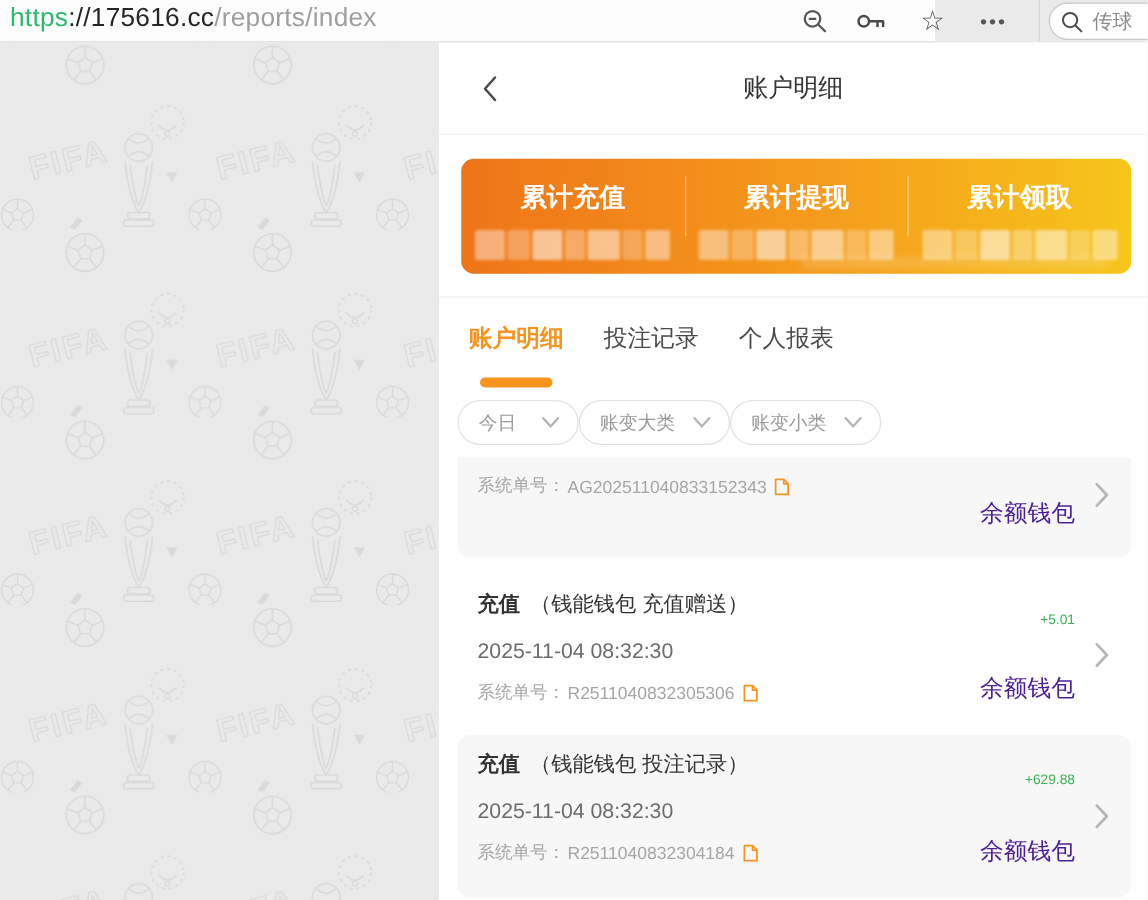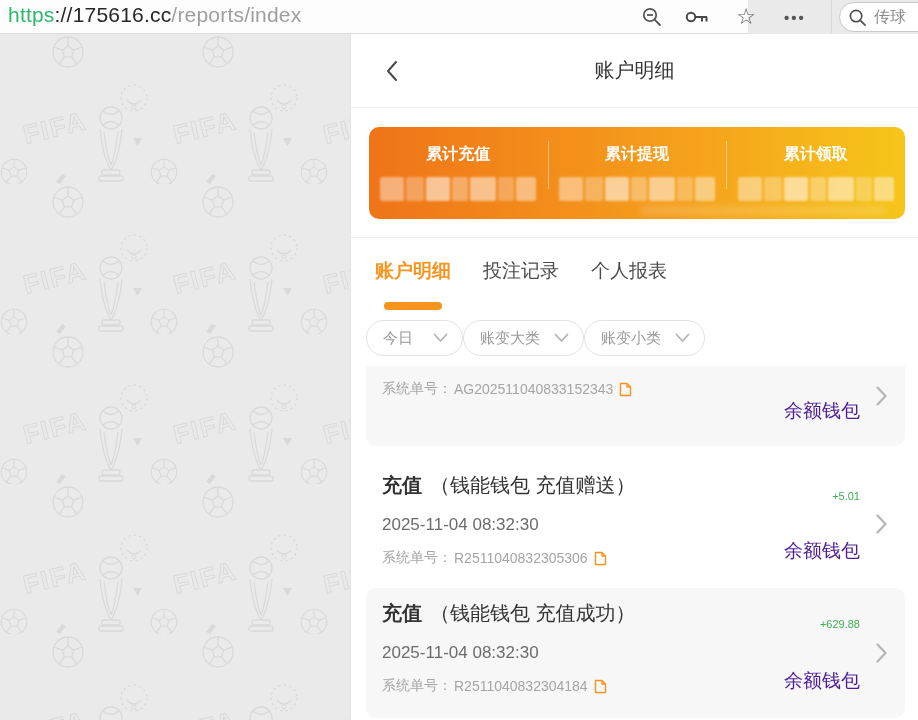--- a/index.html
+++ b/index.html
@@ -68,21 +68,21 @@
   .summary-card::after {
     content:""; position:absolute; right:18px; bottom:4px; width:46%; height:9px;
     background:rgba(255,255,255,.16); border-radius:8px; filter:blur(3px);
   }
   .sum-col {
     flex:1; display:flex; flex-direction:column; align-items:center; padding-top:17px; position:relative;
   }
   .sum-col + .sum-col::before {
     content:""; position:absolute; left:0; top:14px; width:1px; height:48px; background:rgba(255,255,255,.45);
   }
-  .sum-label { color:#fff; font-size:16px; font-weight:bold; }
+  .sum-label { color:#fff; font-size:21px; font-weight:bold; }
   .mosaic { display:flex; gap:2px; margin-top:12px; height:24px; filter:blur(1.2px); }
   .mosaic i { display:block; height:24px; border-radius:2px; background:#fff; }
   .mosaic i:nth-child(1){width:24px;opacity:.42;}
   .mosaic i:nth-child(2){width:18px;opacity:.30;}
   .mosaic i:nth-child(3){width:24px;opacity:.55;}
   .mosaic i:nth-child(4){width:16px;opacity:.34;}
   .mosaic i:nth-child(5){width:26px;opacity:.50;}
   .mosaic i:nth-child(6){width:16px;opacity:.28;}
   .mosaic i:nth-child(7){width:20px;opacity:.44;}
 
@@ -105,21 +105,21 @@
 
   
   .txn-list { padding:4px 0 0 0; }
   .txn {
     position:relative; margin:0 13px 0 15px; padding:12px 120px 14px 16px;
   }
   .txn.gray { background:#f7f7f8; }
   .txn.first { height:80px; border-radius:0 0 10px 10px; margin-bottom:14px; overflow:hidden; padding-top:14px; }
   .txn.white { min-height:128px; }
   .txn.gray.tall { min-height:130px; border-radius:10px; }
-  .txn-title { font-size:20px; color:#333; margin-bottom:16px; white-space:nowrap; }
+  .txn-title { font-size:17px; color:#333; margin-bottom:16px; white-space:nowrap; }
   .txn-title b { font-weight:bold; margin-right:8px; }
   .txn-date { font-size:17px; color:#6b6b6b; margin-bottom:14px; white-space:nowrap; }
   .txn-order { font-size:14px; color:#a5a5a5; display:flex; align-items:center; gap:6px; white-space:nowrap; }
   .copy-icon { display:inline-flex; cursor:pointer; }
   .right-col {
     position:absolute; right:45px; top:30px; bottom:24px;
     display:flex; flex-direction:column; align-items:flex-end; justify-content:space-between;
   }
   .txn.first .right-col { top:0; bottom:auto; height:100%; justify-content:flex-start; }
   .amount { font-size:11px; font-weight:500; white-space:nowrap; }
@@ -351,21 +351,21 @@
         <div class="wallet">余额钱包</div>
       </div>
       <div class="row-chevron">
         <svg width="11" height="20" viewBox="0 0 11 20" fill="none" stroke="#b5b5b5" stroke-width="2.2" stroke-linecap="round" stroke-linejoin="round">
             <polyline points="1.5,1.5 9.5,10 1.5,18.5"></polyline>
           </svg>
       </div>
     </div>
 
     <div class="txn gray tall">
-      <div class="txn-title"><b>充值</b><span>（钱能钱包 充值成功）</span></div>
+      <div class="txn-title"><b>充值</b><span>（钱能钱包 投注记录）</span></div>
       <div class="txn-date">2025-11-04 08:32:30</div>
       <div class="txn-order">
         <span>系统单号：</span>
           <span style="margin-left:-4px;">R2511040832304184</span>
         <span class="copy-icon">
           <svg width="13" height="15" viewBox="0 0 13 15" fill="none" stroke="#f7941e" stroke-width="1.4" stroke-linejoin="round">
               <path d="M1.5,1.5 h6.5 l3.5,3.5 v8.5 h-10 z"></path>
               <path d="M8,1.5 v3.5 h3.5"></path>
             </svg>
         </span>

